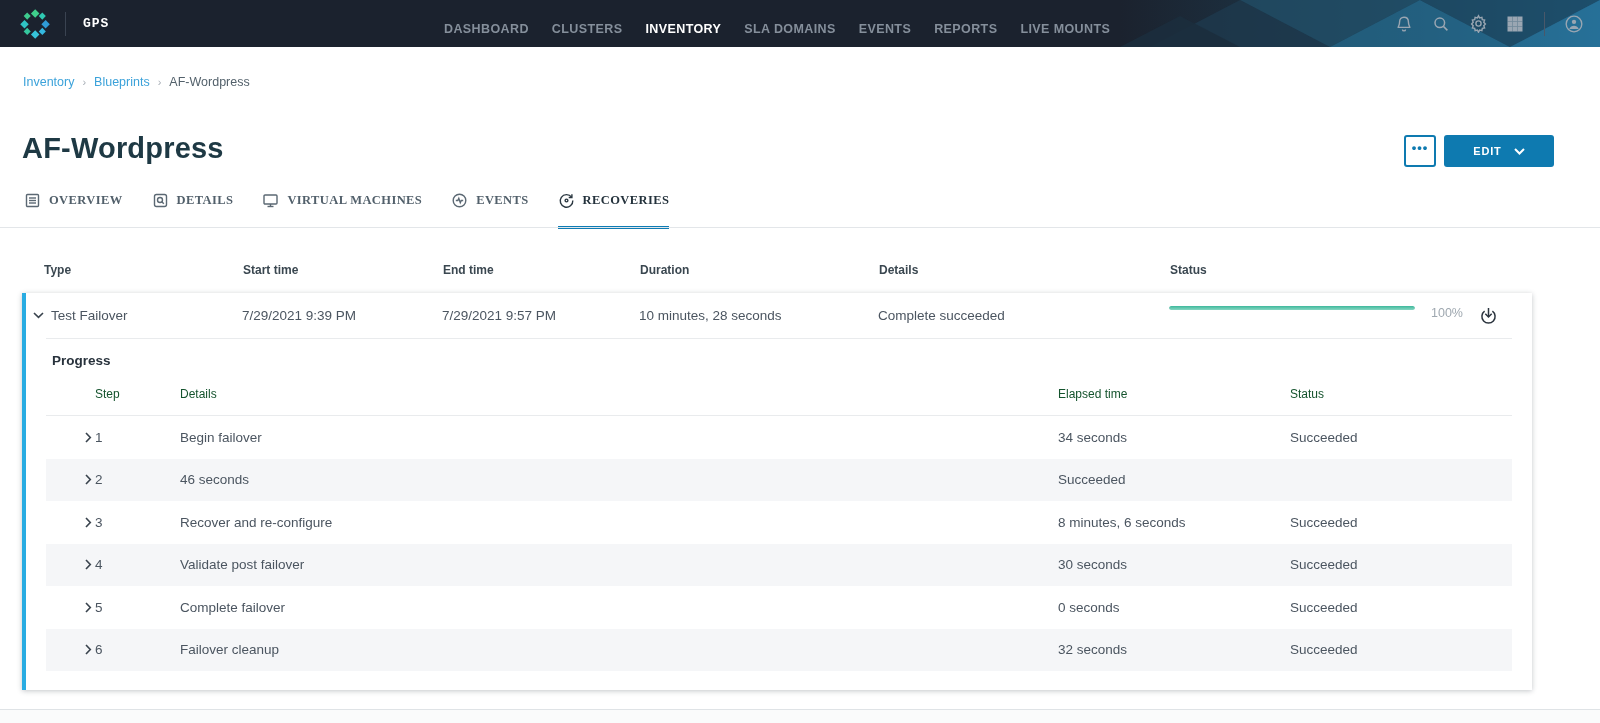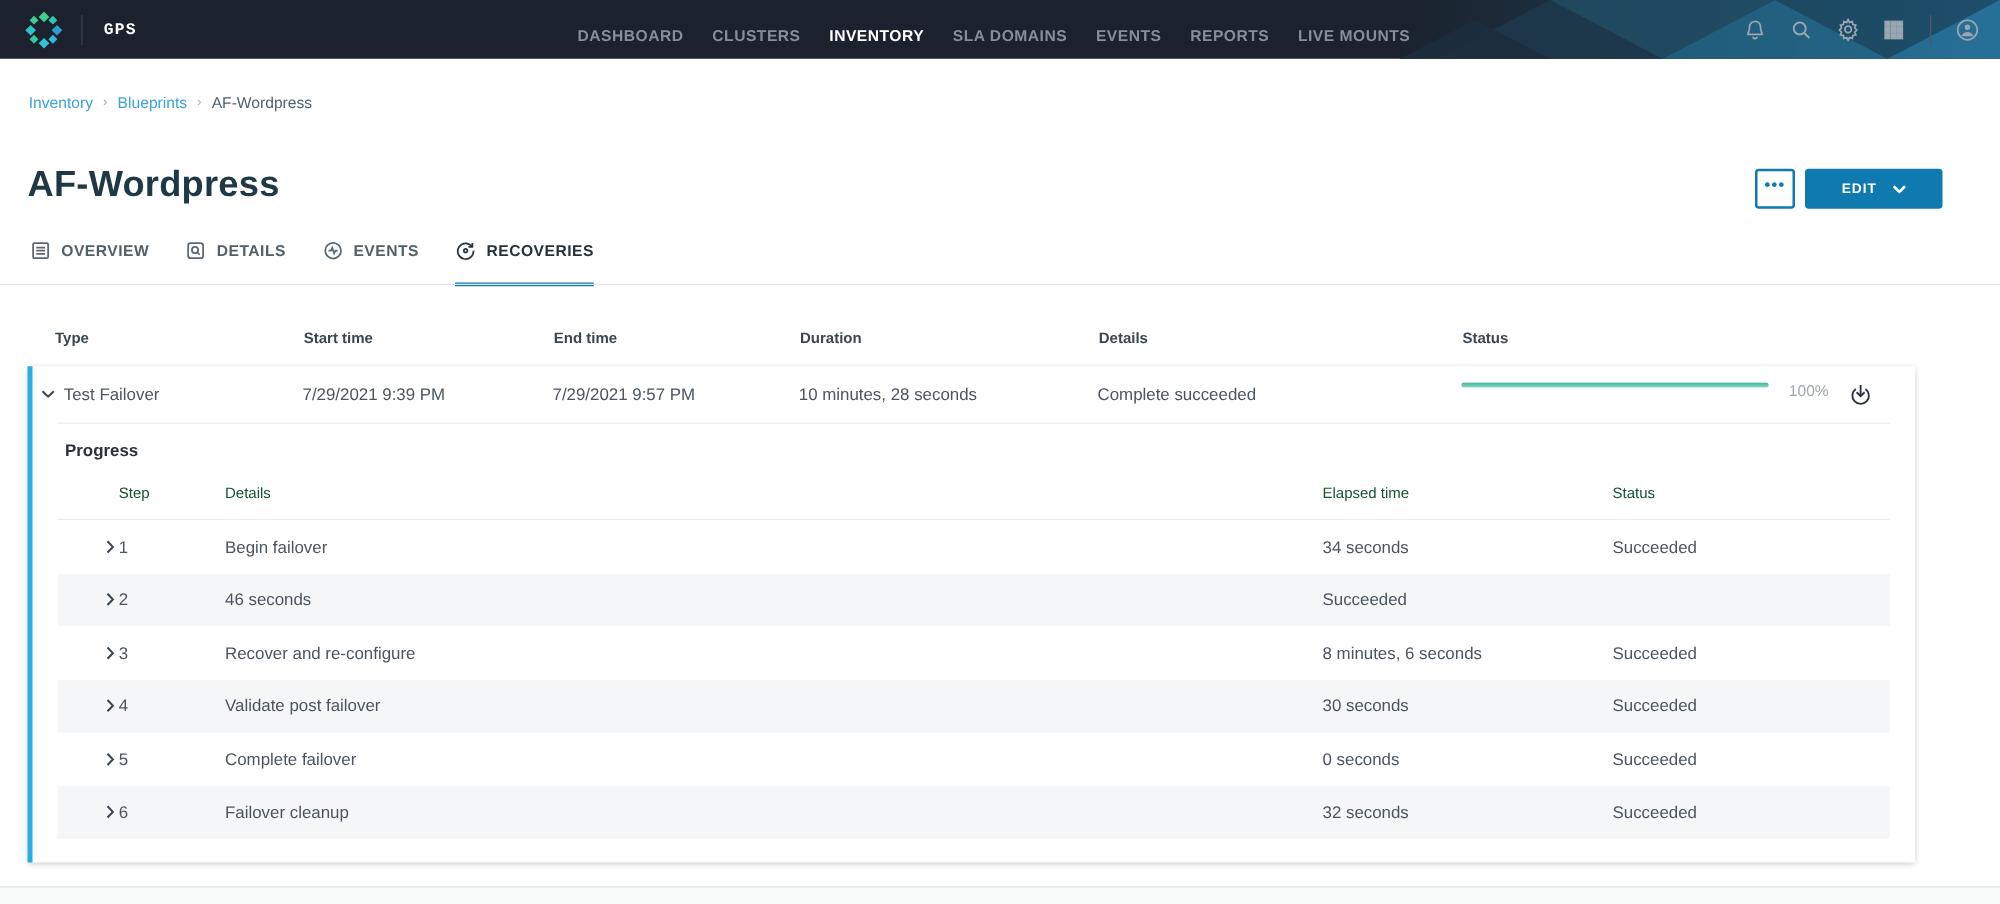--- a/index.html
+++ b/index.html
@@ -13,21 +13,21 @@
   .navbar {
     position:absolute; top:0; left:0; width:1600px; height:47px;
     background:#1b222e; display:flex; align-items:center; z-index:5;
   }
   .nav-pattern { position:absolute; right:0; top:0; height:47px; width:480px; pointer-events:none; }
   .logo-wrap { margin-left:20px; width:30px; height:30px; position:relative; z-index:2; cursor:pointer; }
   .brand-divider { width:1px; height:24px; background:#3a4351; margin-left:15px; z-index:2; }
   .brand {
     color:#ffffff; font-size:13px; font-weight:bold; letter-spacing:1px; margin-left:17px; z-index:2;font-family:Liberation Mono, monospace;
   }
-  .nav-links { position:absolute; left:462px; top:0; height:57px; display:flex; align-items:center; gap:23px; z-index:2; }
+  .nav-links { position:absolute; left:444px; top:0; height:57px; display:flex; align-items:center; gap:23px; z-index:2; }
   .nav-link {
     font-size:12.5px; font-weight:bold; letter-spacing:0.4px; color:#858f9b; cursor:pointer; white-space:nowrap;
   }
   .nav-link.active { color:#ffffff; }
   .nav-icons { position:absolute; right:16px; top:0; height:47px; display:flex; align-items:center; gap:17px; z-index:2; }
   .nav-icon { width:20px; height:20px; display:flex; align-items:center; justify-content:center; cursor:pointer; }
   .nav-icon svg { stroke:#9aa6b2; }
   .icons-divider { width:1px; height:24px; background:#49586a; margin:0 2px; }
 
   
@@ -49,21 +49,21 @@
   .edit-btn {
     height:32px; min-width:110px; background:#0e7ab0; border:none; border-radius:3px;
     color:#fff; font-size:11px; font-weight:bold; letter-spacing:0.8px;
     display:flex; align-items:center; justify-content:center; gap:12px; cursor:pointer;
   }
 
   
   .tabs { position:absolute; top:192px; left:24px; display:flex; gap:29px; }
   .tab { display:flex; align-items:center; gap:8px; padding-bottom:17px; cursor:pointer; border-bottom:3px solid transparent; }
   .tab svg { stroke:#5b6873; }
-  .tab-label { font-size:12.5px; font-weight:bold; letter-spacing:0.4px; color:#52606b; white-space:nowrap; }
+  .tab-label { font-size:12.5px; font-weight:bold; letter-spacing:0.4px; color:#52606b; white-space:nowrap;font-family:Liberation Serif, serif; }
   .tab.active { border-bottom-color:#0f7cb4; }
   .tab.active .tab-label { color:#24323c; }
   .tab.active svg { stroke:#2a3740; }
   .tabs-rule { position:absolute; top:227px; left:0; width:1600px; height:1px; background:#e3e6e9; }
 
   
   .rec-header {
     position:absolute; top:263px; left:8px; width:1552px;
     display:grid; grid-template-columns:199px 200px 197px 239px 291px 1fr;
     padding-left:36px; font-size:12px; font-weight:bold; color:#3a4750;
@@ -231,20 +231,28 @@
   <div class="tab">
     <svg width="17" height="17" viewBox="0 0 17 17" fill="none" stroke-width="1.4">
       <rect x="2.5" y="2.5" width="12" height="12" rx="2"></rect>
       <circle cx="8" cy="8" r="2.5"></circle>
         <line x1="9.8" y1="9.8" x2="11.8" y2="11.8"></line>
     </svg>
     <span class="tab-label">DETAILS</span>
   </div>
   <div class="tab">
     <svg width="17" height="17" viewBox="0 0 17 17" fill="none" stroke-width="1.4">
+      <rect x="2" y="3" width="13" height="9" rx="1"></rect>
+      <line x1="8.5" y1="12" x2="8.5" y2="14.5"></line>
+        <line x1="5.5" y1="14.5" x2="11.5" y2="14.5"></line>
+    </svg>
+    <span class="tab-label">VIRTUAL MACHINES</span>
+  </div>
+  <div class="tab">
+    <svg width="17" height="17" viewBox="0 0 17 17" fill="none" stroke-width="1.4">
       <circle cx="8.5" cy="8.5" r="6.3"></circle>
       <polyline points="4.8,8.5 6.8,8.5 7.8,6.3 9.3,10.7 10.3,8.5 12.2,8.5"></polyline>
     </svg>
     <span class="tab-label">EVENTS</span>
   </div>
   <div class="tab active">
     <svg width="17" height="17" viewBox="0 0 17 17" fill="none" stroke-width="1.4">
       <path d="M13.6 5.2 A6.3 6.3 0 1 0 14.8 8.5"></path>
       <polyline points="13.9,2.3 13.9,5.5 10.7,5.5"></polyline>
       <circle cx="8.5" cy="8.5" r="1.4"></circle>

